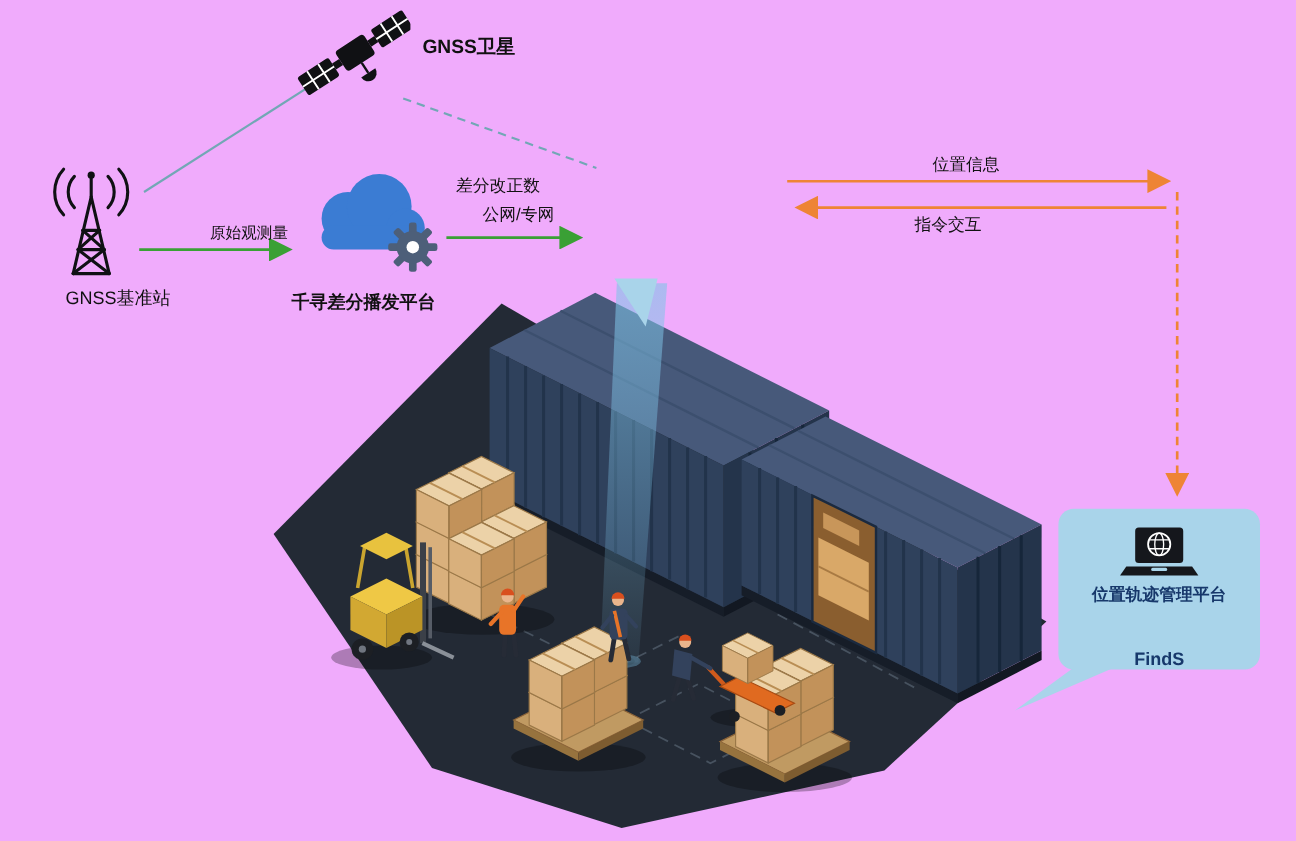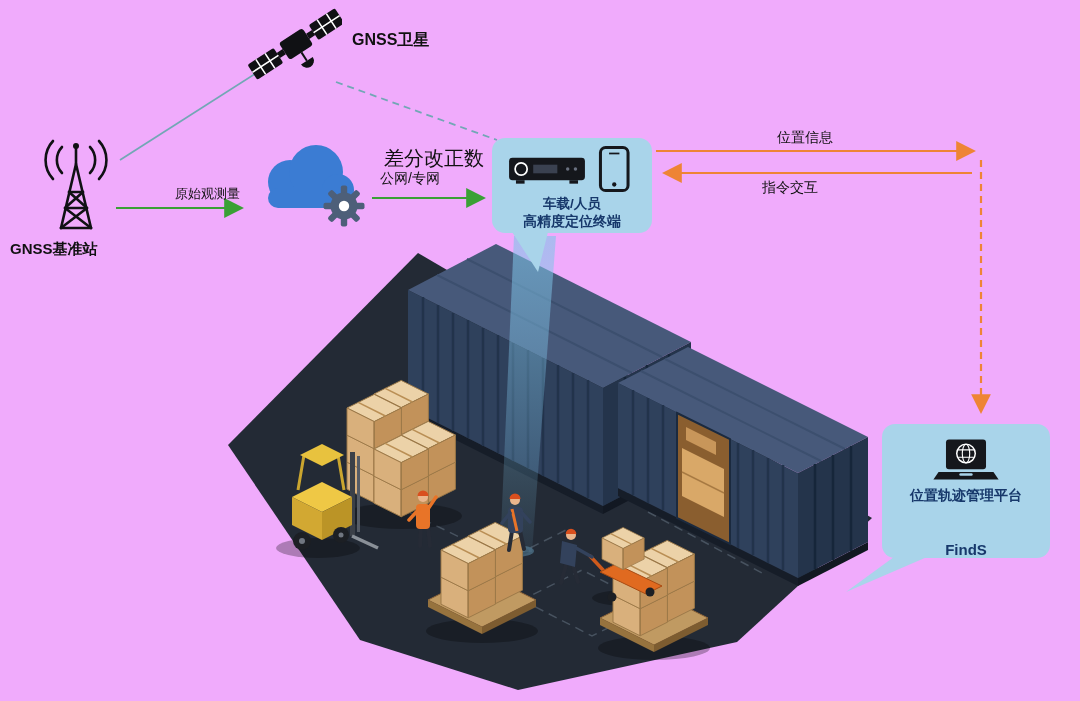--- a/index.html
+++ b/index.html
@@ -3,26 +3,26 @@
 <meta charset="utf-8">
 <style>
   html,body{margin:0;padding:0;background:#ffffff;}
   .canvas{
     position:relative;width:1080px;height:701px;background:#f0abfc;overflow:hidden;
     font-family:"Liberation Sans","DejaVu Sans",sans-serif;color:#111;padding-left:32px;
   }
   svg.layer{position:absolute;left:0;top:0;width:1080px;height:701px;pointer-events:none;}
   .lbl{position:absolute;color:#111;line-height:1.2;white-space:nowrap;}
   .sat-lbl{left:352px;top:30px;font-size:16px;font-weight:700;}
-  .base-lbl{left:10px;top:240px;width:132px;text-align:left;font-size:15px;font-weight:700;}
+  .base-lbl{left:10px;top:240px;width:132px;text-align:right;font-size:15px;font-weight:400;}
   .cloud-name{left:210px;top:244px;width:186px;text-align:center;font-size:15px;font-weight:700;}
   .cloud-prod{left:210px;top:266px;width:186px;text-align:center;font-size:15px;font-weight:700;}
   .raw-lbl{left:116px;top:186px;width:124px;text-align:right;font-size:13px;}
-  .corr1{left:380px;top:146px;width:104px;text-align:right;font-size:20px;}
-  .corr2{left:380px;top:170px;width:104px;font-size:14px;}
+  .corr1{left:380px;top:146px;width:104px;text-align:left;font-size:14px;}
+  .corr2{left:380px;top:170px;width:104px;text-align:center;font-size:14px;}
   .pos-lbl{left:755px;top:129px;width:100px;text-align:center;font-size:14px;}
   .cmd-lbl{left:740px;top:179px;width:100px;text-align:center;font-size:14px;}
   .icon{position:absolute;}
   .sat-ic{left:246px;top:2px;width:96px;height:86px;}
   .tower-ic{left:20px;top:134px;width:112px;height:104px;}
   .cloud-ic{left:238px;top:132px;width:130px;height:100px;}
   .bubble{
     position:absolute;background:#a9d4ea;border-radius:13px;
     display:flex;flex-direction:column;align-items:center;
   }
@@ -256,47 +256,28 @@
           <rect x="-3.2" y="-20.5" width="6.4" height="41" rx="2"></rect>
           <rect x="-3.2" y="-20.5" width="6.4" height="41" rx="2" transform="rotate(45)"></rect>
           <rect x="-3.2" y="-20.5" width="6.4" height="41" rx="2" transform="rotate(90)"></rect>
           <rect x="-3.2" y="-20.5" width="6.4" height="41" rx="2" transform="rotate(135)"></rect>
           <circle r="13.5"></circle>
         </g>
         <circle r="5.2" fill="#ffffff"></circle>
       </g>
     </svg>
   </div>
+  <div class="lbl cloud-name">千寻差分播发平台</div>
 
   <div class="lbl raw-lbl">原始观测量</div>
   <div class="lbl corr1">差分改正数</div>
   <div class="lbl corr2">公网/专网</div>
   <div class="lbl pos-lbl">位置信息</div>
   <div class="lbl cmd-lbl">指令交互</div>
 
-  <div class="bubble terminal">
-    <svg class="ticons" viewBox="0 0 150 58" width="150" height="50">
-      <g>
-        <rect x="2" y="16" width="88" height="26" rx="4" fill="#15171c"></rect>
-        <circle cx="16" cy="29" r="7" fill="none" stroke="#ffffff" stroke-width="2"></circle>
-        <rect x="30" y="24" width="28" height="10" fill="#3a4150"></rect>
-        <circle cx="70" cy="29" r="2" fill="#6a7180"></circle>
-        <circle cx="79" cy="29" r="2" fill="#6a7180"></circle>
-        <rect x="10" y="42" width="10" height="4" fill="#15171c"></rect>
-        <rect x="72" y="42" width="10" height="4" fill="#15171c"></rect>
-      </g>
-      <g>
-        <rect x="108" y="4" width="32" height="50" rx="6" fill="none" stroke="#15171c" stroke-width="3.5"></rect>
-        <line x1="118" y1="11" x2="130" y2="11" stroke="#15171c" stroke-width="2"></line>
-        <circle cx="124" cy="47" r="2.5" fill="#15171c"></circle>
-      </g>
-    </svg>
-    <div class="t1">车载/人员</div>
-    <div class="t2">高精度定位终端</div>
-  </div>
 
   <div class="bubble finds">
     <svg class="licon" viewBox="0 0 90 58" width="90" height="58">
       <rect x="18" y="2" width="54" height="40" rx="4" fill="#15171c"></rect>
       <circle cx="45" cy="21" r="12.5" fill="none" stroke="#ffffff" stroke-width="2"></circle>
       <ellipse cx="45" cy="21" rx="5" ry="12.5" fill="none" stroke="#ffffff" stroke-width="1.5"></ellipse>
       <path d="M33.8,16 H56.2 M33.8,26 H56.2" stroke="#ffffff" stroke-width="1.5" fill="none"></path>
       <path d="M8,46 h74 l7,10 H1 z" fill="#15171c"></path>
       <rect x="36" y="47.5" width="18" height="3.5" rx="1.7" fill="#a9d4ea"></rect>
     </svg>

